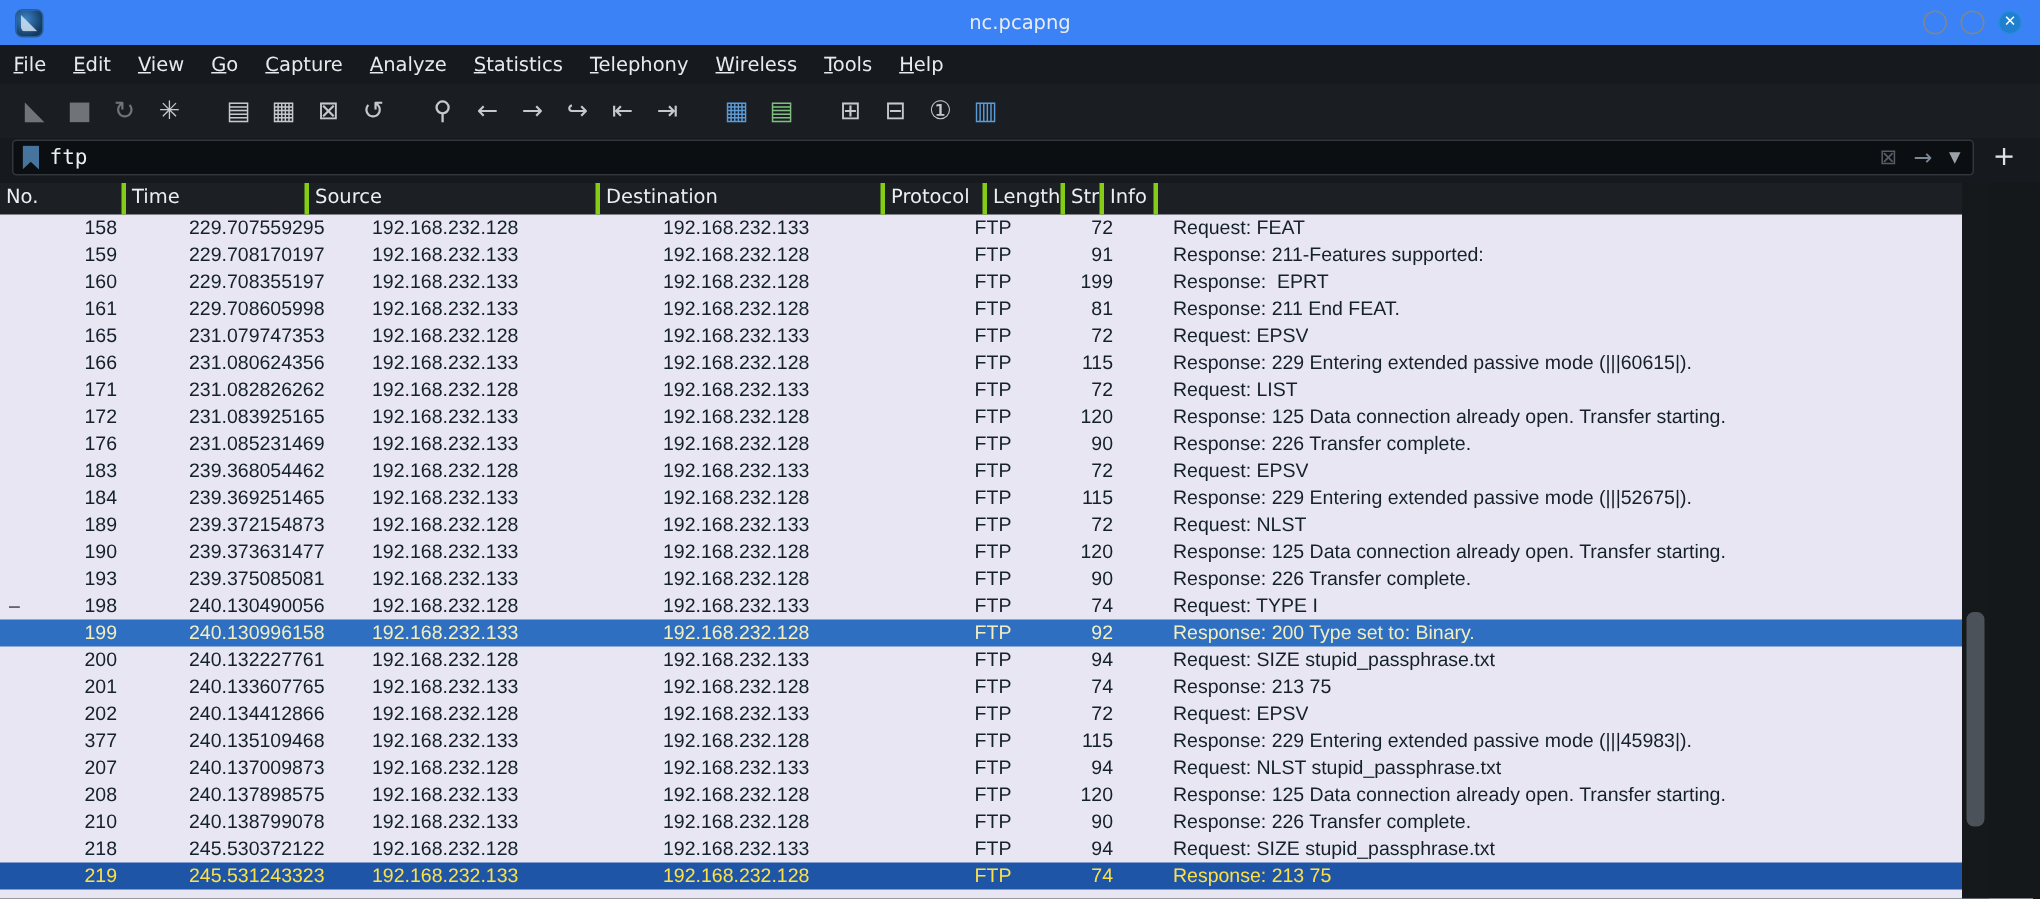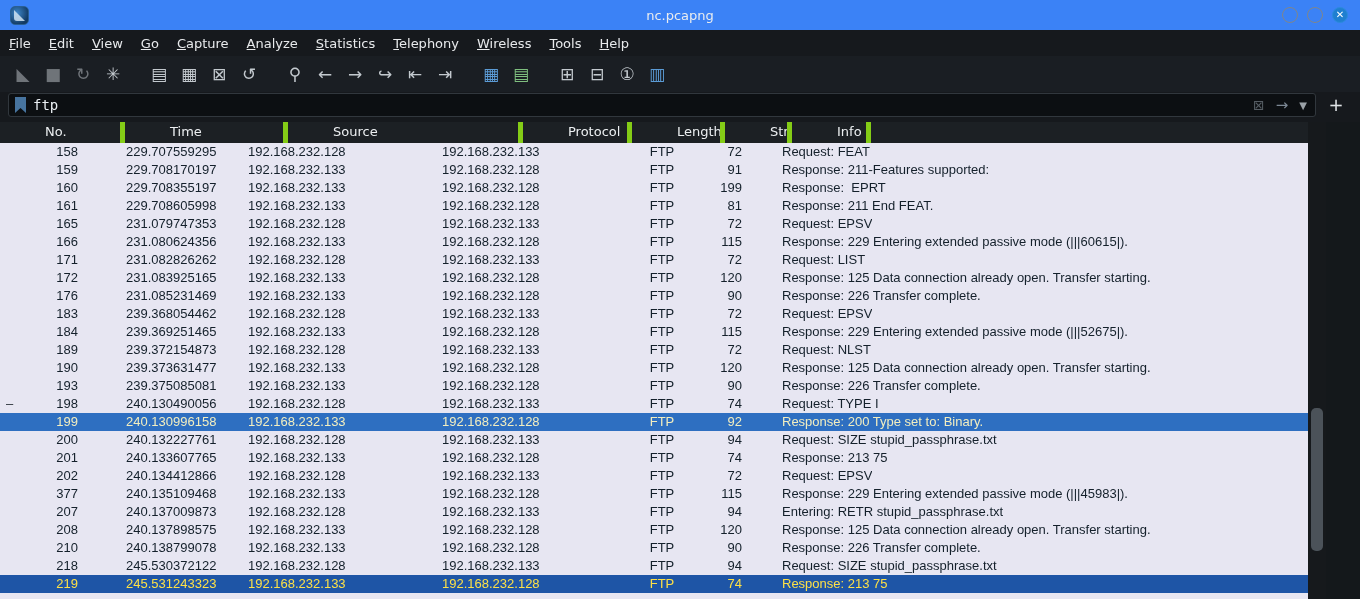--- a/index.html
+++ b/index.html
@@ -67,21 +67,21 @@
   .f-icon.drop  { color:#9aa1a7; font-size:10px; }
   .add-filter-btn { width:24px; text-align:center; color:#dfe3e6; font-size:18px; line-height:24px; }
 
   
   .packet-list {
     position:absolute; top:122px; left:0; width:1308px; bottom:0;
     background:#e7e6f2; overflow:hidden;
   }
   .list-header { display:flex; height:21px; background:#1c2024; color:#eceff1; font-size:13px; }
   .list-header .col {
-    border-right:5px solid #84cc16; padding:2px 4px; overflow:hidden; white-space:nowrap; flex:none;margin-left:41px;
+    border-right:3px solid #84cc16; padding:2px 4px; overflow:hidden; white-space:nowrap; flex:none;
   }
   .h-no{width:84px;} .h-time{width:122px;} .h-src{width:194px;} .h-dst{width:190px;}
   .h-proto{width:68px;} .h-len{width:52px;} .h-str{width:26px;} .h-info{flex:1;}
 
   .rows { font-family:Liberation Sans, sans-serif; font-size:13px; color:#14202b; }
   .row { display:flex; height:18px; line-height:18px; white-space:pre; }
   .row span { flex:none; overflow:hidden; }
   .c-no   { width:84px; text-align:right; padding-right:6px; position:relative; }
   .marker { position:absolute; left:6px; top:0; font-style:normal; color:#2a3138; }
   .c-time { width:122px; padding-left:4px;margin-left:38px; }
@@ -163,20 +163,21 @@
     <span class="f-icon drop">▼</span>
   </div>
   <div class="add-filter-btn">+</div>
 </div>
 
 <div class="packet-list">
   <div class="list-header">
     <div class="col h-no">No.</div>
     <div class="col h-time">Time</div>
     <div class="col h-src">Source</div>
+    <div class="col h-dst">Destination</div>
     <div class="col h-proto">Protocol</div>
     <div class="col h-len">Length</div>
     <div class="col h-str">Str</div>
     <div class="col h-info">Info</div>
   </div>
   <div class="rows">
 
   <div class="row">
         <span class="c-no"><i class="marker"></i><span>158</span></span>
         <span class="c-time">229.707559295</span>
@@ -378,21 +379,21 @@
         <span class="c-info">Response: 229 Entering extended passive mode (|||45983|).</span>
       </div>
       <div class="row">
         <span class="c-no"><i class="marker"></i><span>207</span></span>
         <span class="c-time">240.137009873</span>
         <span class="c-src">192.168.232.128</span>
         <span class="c-dst">192.168.232.133</span>
         <span class="c-proto">FTP</span>
         <span class="c-len">94</span>
         <span class="c-str"></span>
-        <span class="c-info">Entering: RETR stupid_passphrase.txt</span>
+        <span class="c-info">Request: NLST stupid_passphrase.txt</span>
       </div>
       <div class="row">
         <span class="c-no"><i class="marker"></i><span>208</span></span>
         <span class="c-time">240.137898575</span>
         <span class="c-src">192.168.232.133</span>
         <span class="c-dst">192.168.232.128</span>
         <span class="c-proto">FTP</span>
         <span class="c-len">120</span>
         <span class="c-str"></span>
         <span class="c-info">Response: 125 Data connection already open. Transfer starting.</span>

